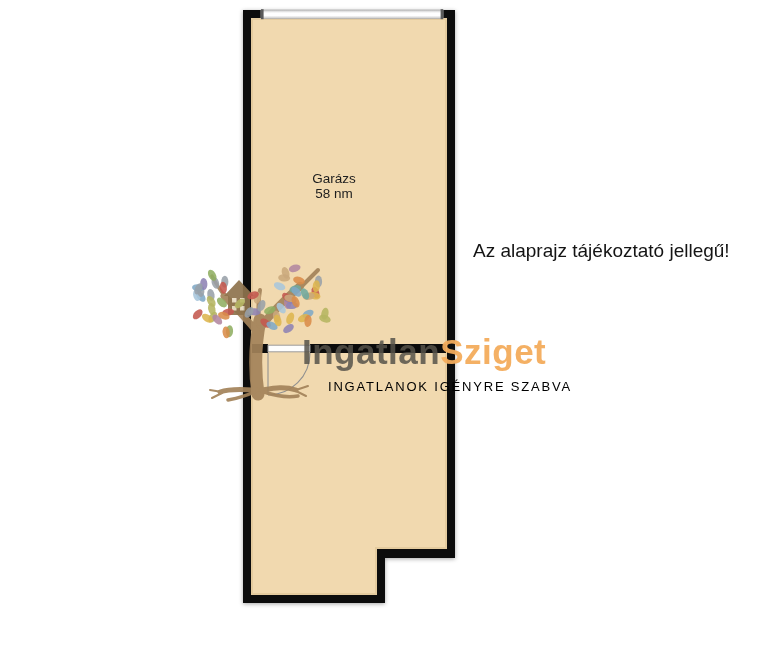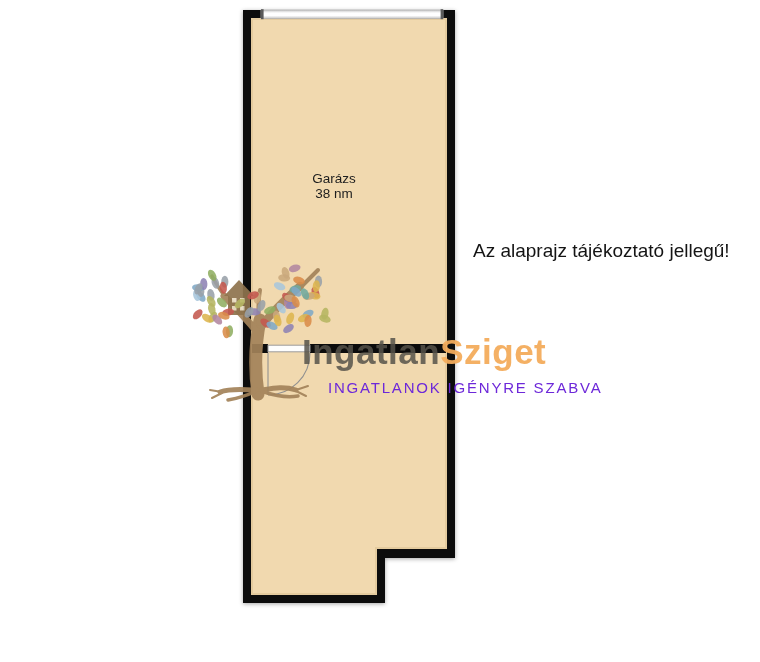--- a/index.html
+++ b/index.html
@@ -25,21 +25,21 @@
   .tree-svg{position:absolute;left:178px;top:256px;width:165px;height:150px;overflow:visible;}
 
   .brand{
     position:absolute;left:302px;top:334px;white-space:nowrap;
     font-size:35px;font-weight:bold;letter-spacing:0.5px;line-height:35px;
   }
   .brand-a{color:rgba(86,82,74,0.85);}
   .brand-b{color:rgba(243,172,92,0.95);}
   .tagline{
     position:absolute;left:328px;top:379px;white-space:nowrap;
-    font-size:15px;letter-spacing:1.8px;color:#6d28d9;
+    font-size:13px;letter-spacing:1.8px;color:#000000;
   }
 </style>
 </head>
 <body>
 
 <div class="stage">
 
   <svg class="plan-svg" viewBox="0 0 760 662">
     <defs>
       <linearGradient id="garageDoorGrad" x1="0" y1="0" x2="0" y2="1">
@@ -68,21 +68,21 @@
 
     <g>
       <rect x="261" y="10" width="182" height="8.5" fill="url(#garageDoorGrad)" stroke="#b3b3b3" stroke-width="0.8"></rect>
       <rect x="261" y="9.2" width="2.6" height="10" fill="#5a5a5a"></rect>
       <rect x="440.6" y="9.2" width="2.6" height="10" fill="#5a5a5a"></rect>
     </g>
   </svg>
 
   <div class="room-label garage">
     <div>Garázs</div>
-    <div>38 nm</div>
+    <div>58 nm</div>
   </div>
   <div class="room-label storage">
   </div>
 
   <div class="disclaimer">Az alaprajz tájékoztató jellegű!</div>
 
   <div>
     <svg class="tree-svg" viewBox="0 0 165 150">
       <g stroke="#a3835a" stroke-linecap="round" fill="none" opacity="0.92">
         <path d="M80,138 C76,110 77,88 82,64" stroke-width="13"></path>

